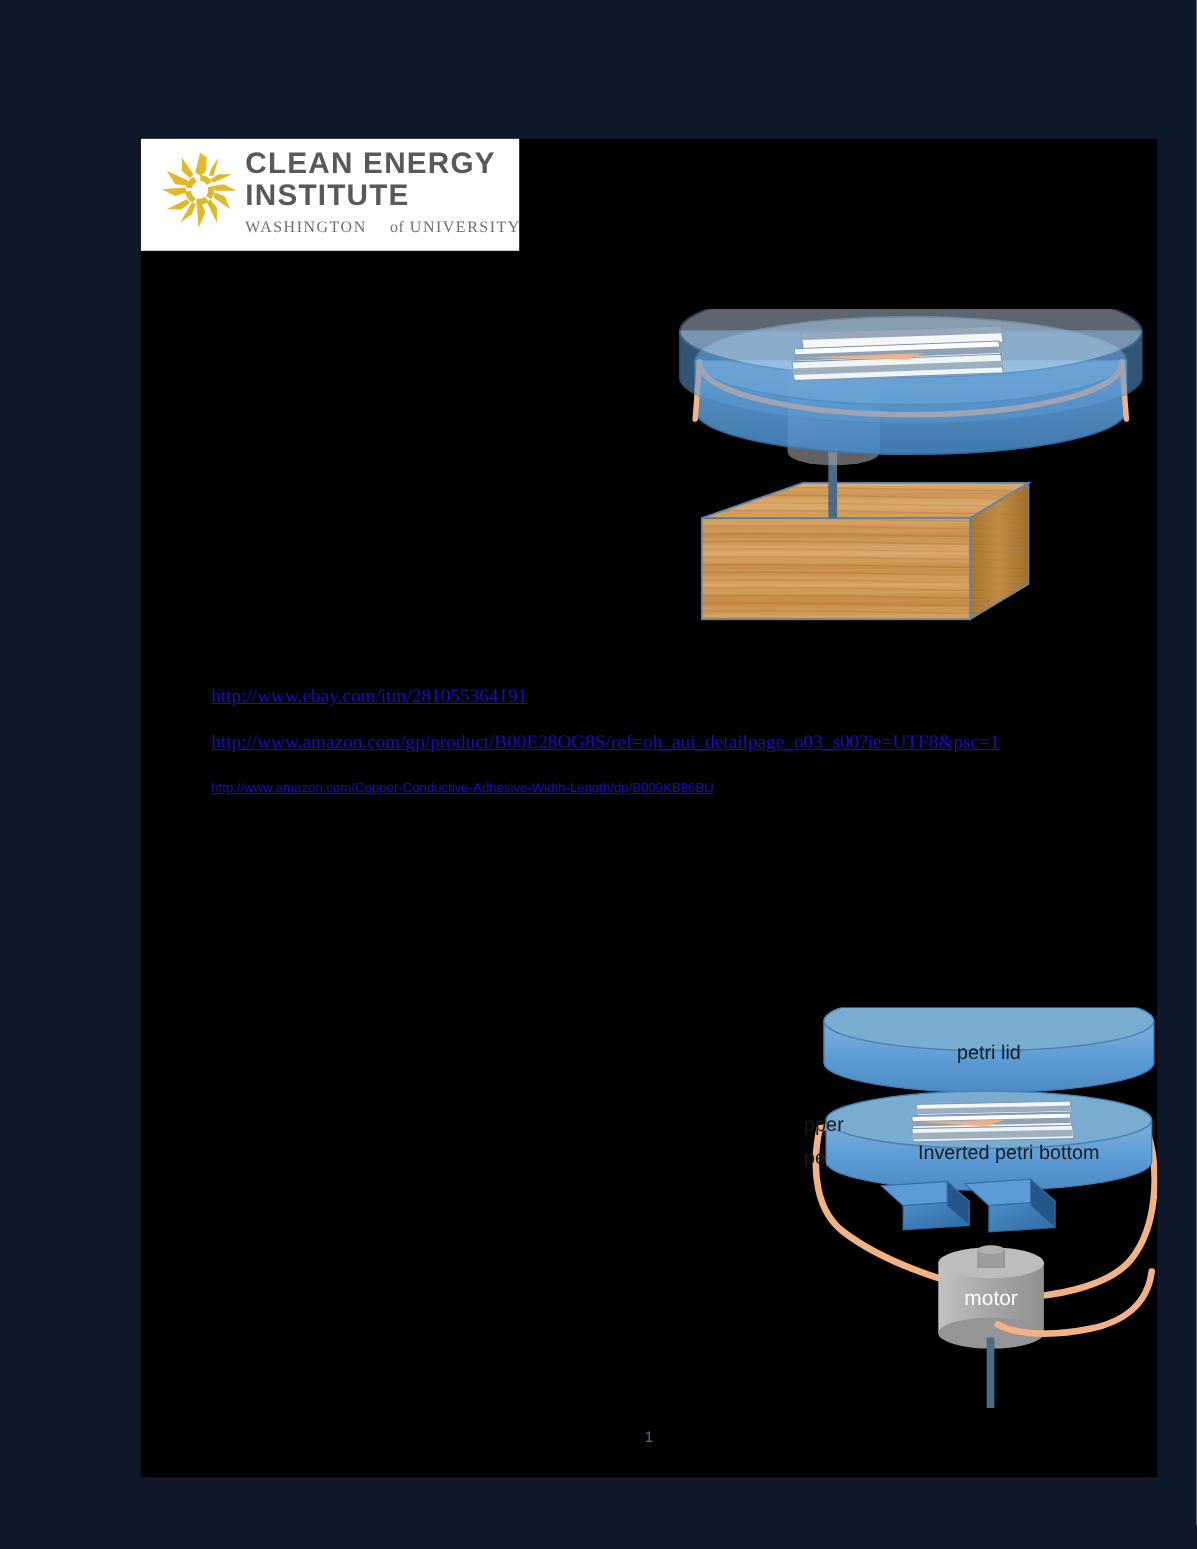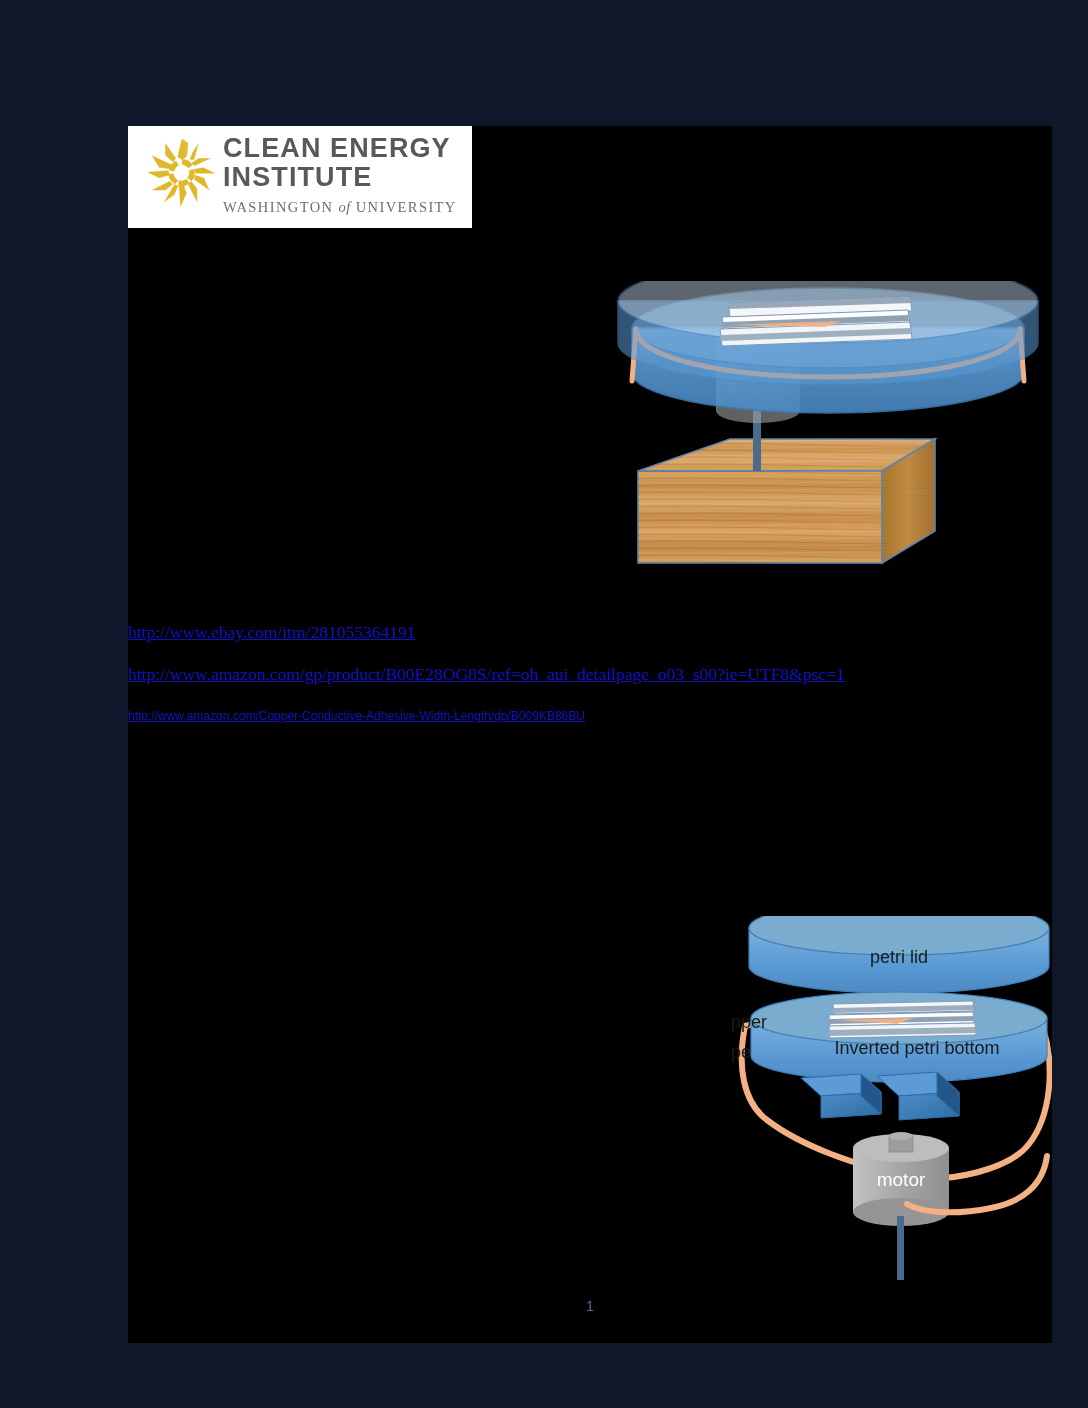--- a/index.html
+++ b/index.html
@@ -55,21 +55,21 @@
     white-space: nowrap;
   }
   .logo-sub {
     margin-top: 7px;
     font-family: "Liberation Serif", serif;
     font-size: 14.5px;
     letter-spacing: 1.4px;
     color: #6d6e71;
     white-space: nowrap;
   }
-  .logo-sub .it { font-style: italic; letter-spacing: 0.5px; }
+  .logo-sub .it { letter-spacing: 0.5px; margin-left: 16px; }
 
   
   #links {
     position: absolute;
     left: 0px; top: 495px;
     width: 924px;
   }
   .link-row { margin-bottom: 19px; }
   .link {
     display: inline;
@@ -80,21 +80,21 @@
   .serif-link {
     font-family: "Liberation Serif", serif;
     font-size: 17.5px;
     line-height: 23px;
   }
   .sans-link {
     font-family: "Liberation Sans", sans-serif;
     font-size: 12px;
     line-height: 22px;
   }
-  .indent { }
+  .indent { padding-left: 64px; }
 
   
   #page-number {
     position: absolute;
     left: 0; top: 1172px;
     width: 924px;
     text-align: center;
     color: #4f6d91;
     font-size: 14px;
     font-family: "Liberation Sans", sans-serif;

